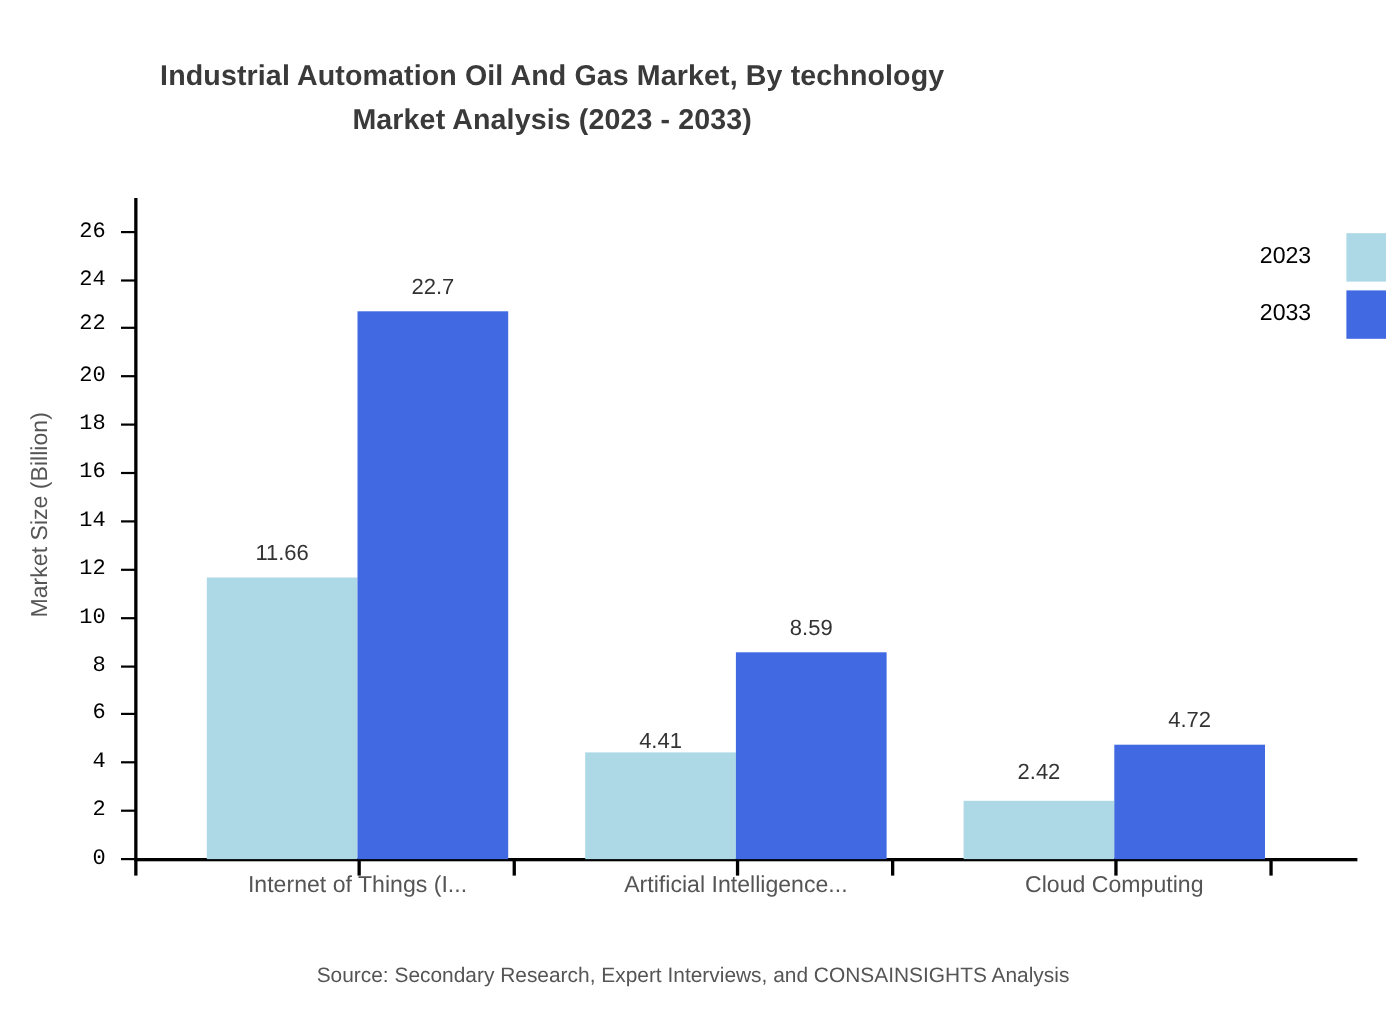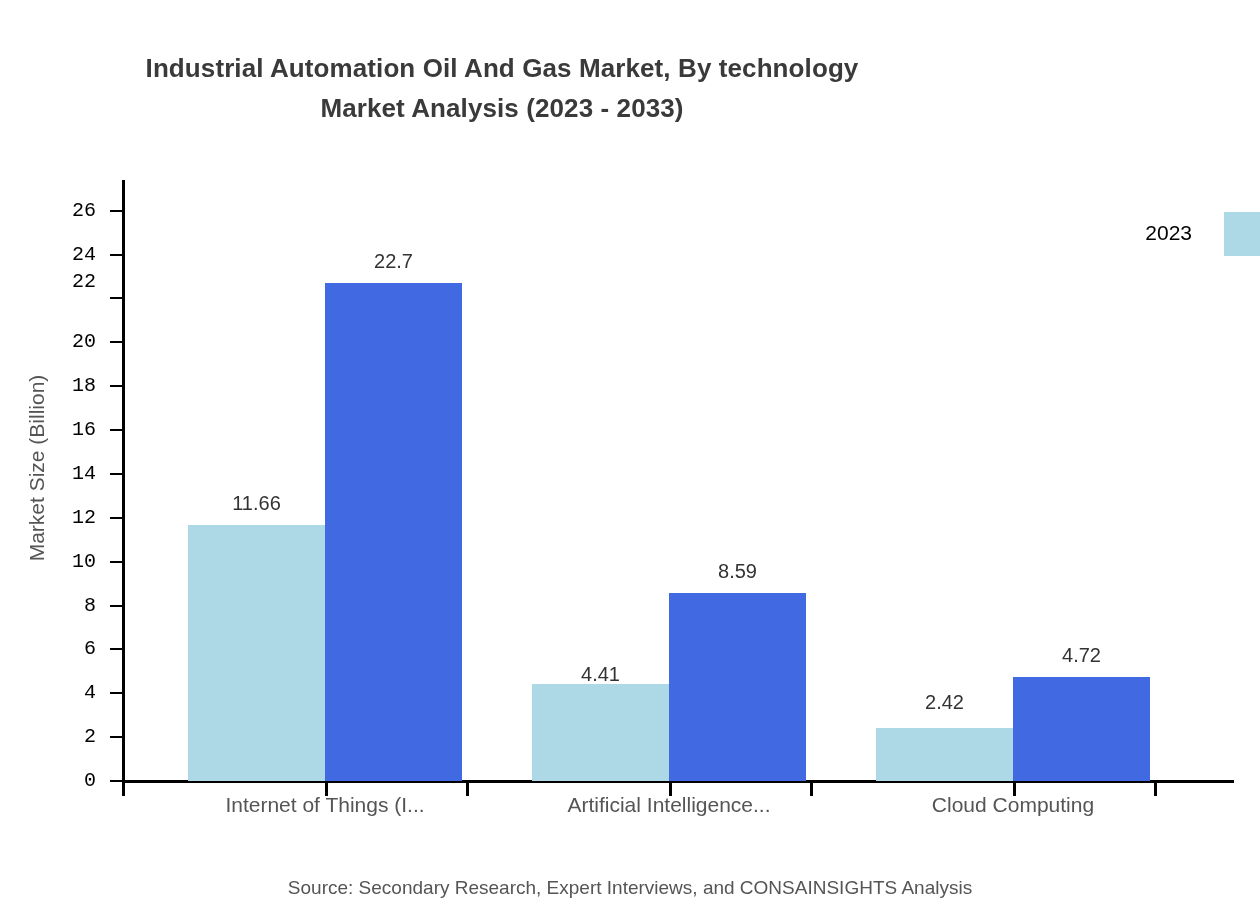--- a/index.html
+++ b/index.html
@@ -187,21 +187,21 @@
       <div class="y-tick-label" style="top: 507.788px;">12</div>
       <div class="y-tick" style="top: 472.92px;"></div>
       <div class="y-tick-label" style="top: 463.92px;">14</div>
       <div class="y-tick" style="top: 429.051px;"></div>
       <div class="y-tick-label" style="top: 420.051px;">16</div>
       <div class="y-tick" style="top: 385.182px;"></div>
       <div class="y-tick-label" style="top: 376.182px;">18</div>
       <div class="y-tick" style="top: 341.314px;"></div>
       <div class="y-tick-label" style="top: 332.314px;">20</div>
       <div class="y-tick" style="top: 297.445px;"></div>
-      <div class="y-tick-label" style="top: 272px;">22</div>
+      <div class="y-tick-label" style="top: 285px;">22</div>
       <div class="y-tick" style="top: 253.577px;"></div>
       <div class="y-tick-label" style="top: 244.577px;">24</div>
       <div class="y-tick" style="top: 209.708px;"></div>
       <div class="y-tick-label" style="top: 200.708px;">26</div>
     </div>
 
   <div id="bars-layer">
       <div class="bar" title="2023: 11.66" style="left: 188px; width: 137px; height: 255.754px; top: 525.246px; background: rgb(173, 216, 230);"></div>
       <div class="bar-label" style="left: 188px; width: 137px; top: 492.246px;">11.66</div>
       <div class="bar" title="2033: 22.7" style="left: 325px; width: 137px; height: 497.909px; top: 283.091px; background: rgb(65, 105, 225);"></div>
@@ -227,17 +227,21 @@
       <div class="x-tick-label" style="left: 125px; width: 400px;">Internet of Things (I...</div>
       <div class="x-tick-label" style="left: 469px; width: 400px;">Artificial Intelligence...</div>
       <div class="x-tick-label" style="left: 813px; width: 400px;">Cloud Computing</div>
     </div>
 
   <div id="legend">
       <div class="legend-row" style="top: 0px;">
         <div class="legend-label">2023</div>
         <div class="legend-swatch" style="background: rgb(173, 216, 230);"></div>
       </div>
+      <div class="legend-row" style="top: 52px;">
+        <div class="legend-label">2033</div>
+        <div class="legend-swatch" style="background: rgb(65, 105, 225);"></div>
+      </div>
     </div>
 
   <div id="source-note">Source: Secondary Research, Expert Interviews, and CONSAINSIGHTS Analysis</div>
 
 </div>
 
 </body></html>

